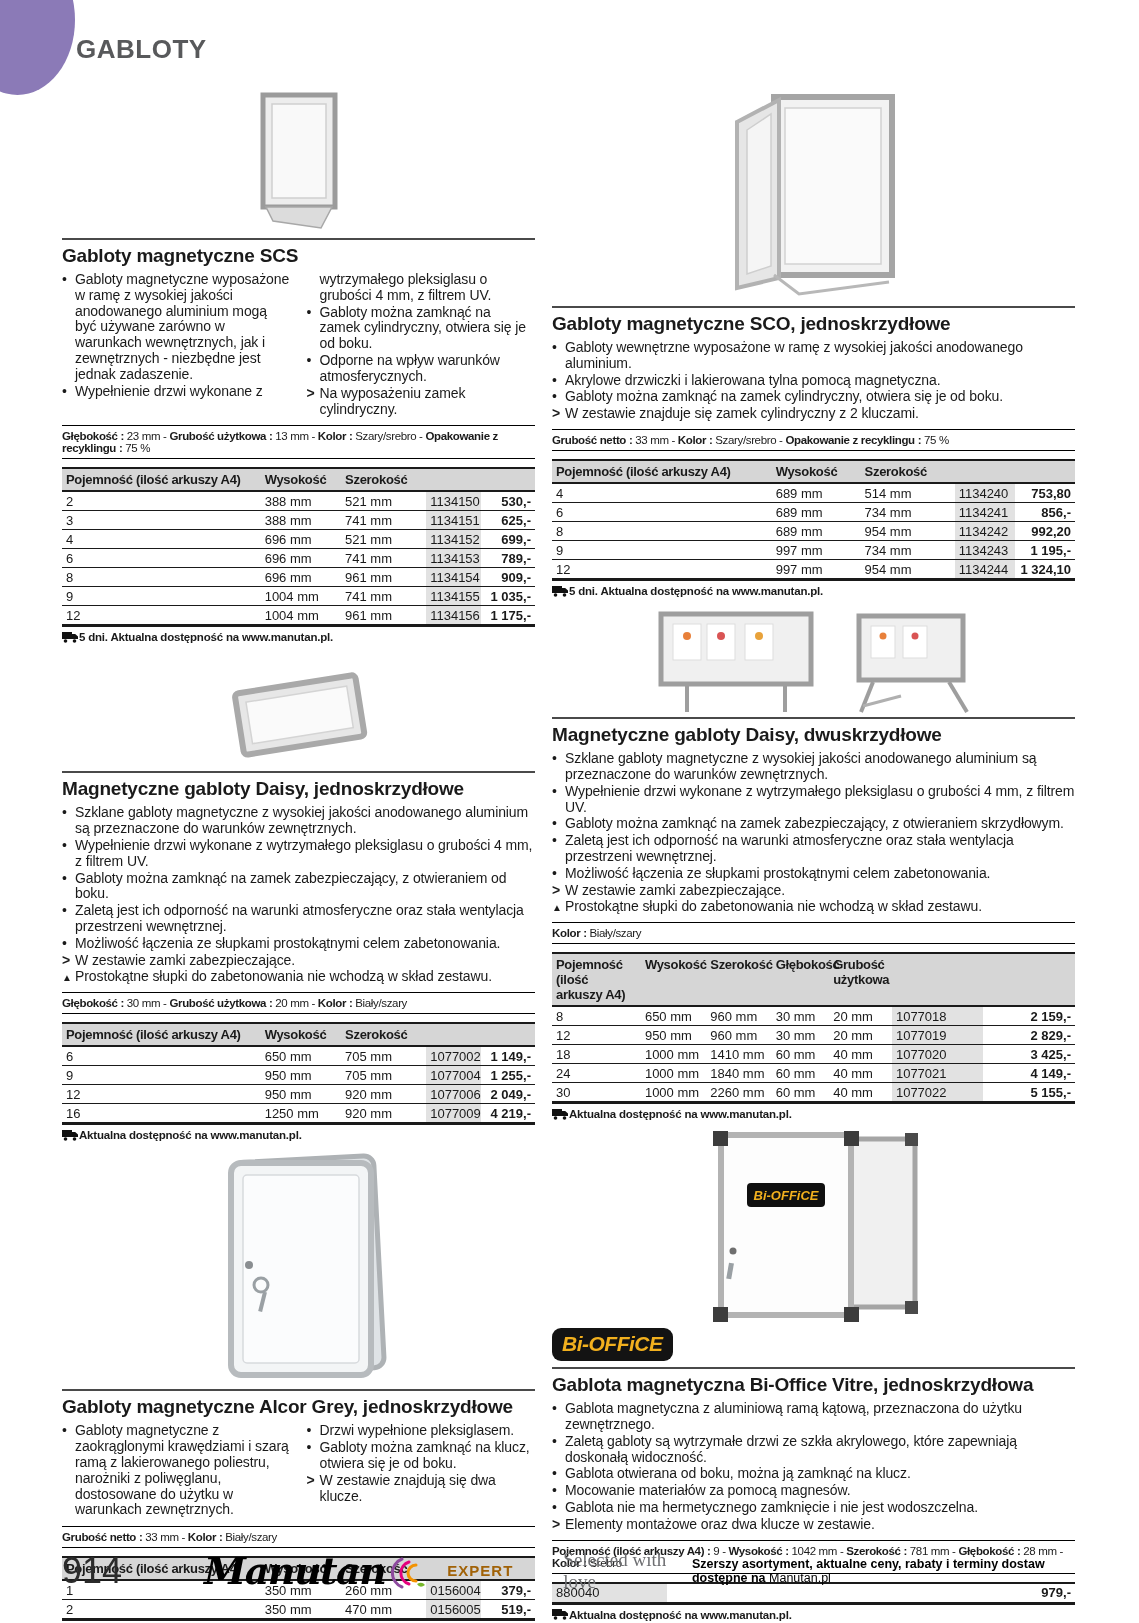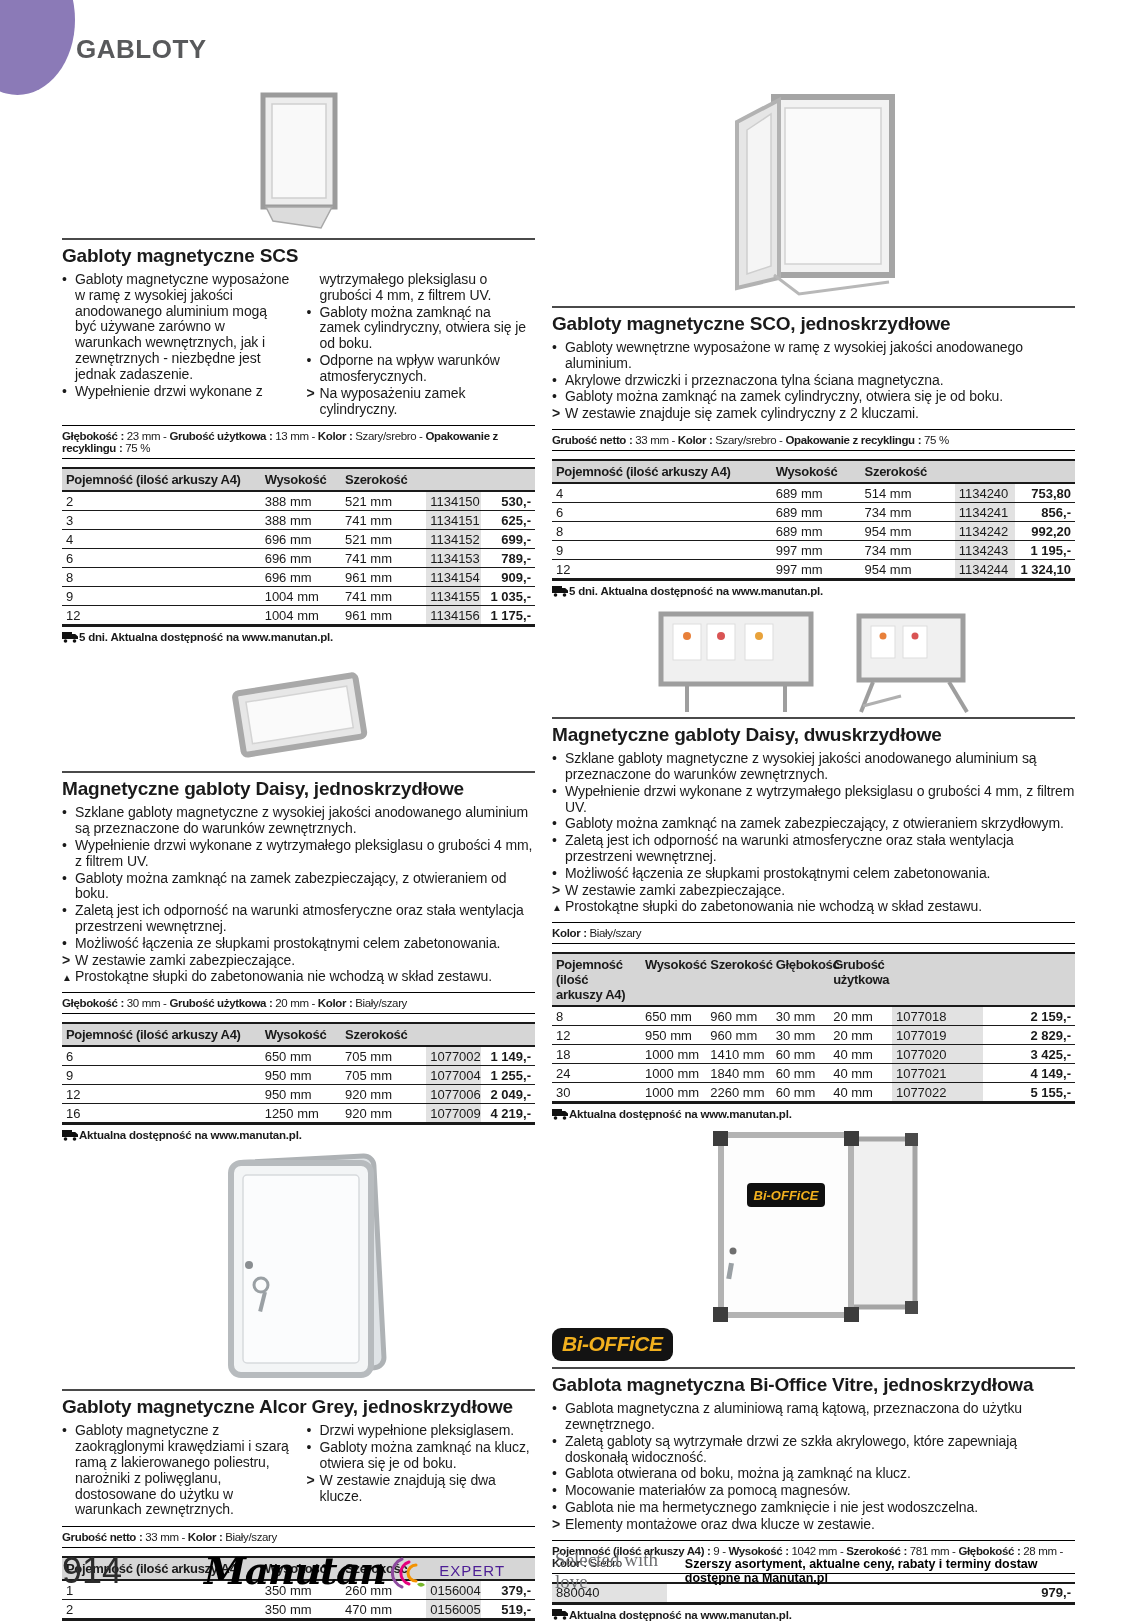--- a/index.html
+++ b/index.html
@@ -39,24 +39,24 @@
   .t5 th:nth-child(4){width:11%} .t5 th:nth-child(5){width:12%} .t5 td.code{width:13.5%}
   .t0 td.code{width:22%}
   .avail { display:flex; align-items:center; font-size:11.5px; margin-top:4px; font-weight:bold; letter-spacing:-0.2px; }
   .avail svg { flex:none; }
   .badge { display:inline-block; background:#131313; color:#f2b01e; font-weight:bold; font-style:italic; font-size:21px; line-height:1; padding:5px 10px 7px; border-radius:9px; letter-spacing:-0.5px; margin:2px 0 6px; }
   .footer { position:absolute; left:62px; width:1013px; top:1548px; display:flex; align-items:center;gap:20px; }
   .pageno { font-size:36px; color:#2b2b2b; }
   .mlogo { margin-left:62px; display:flex; align-items:center; }
   .mname { font-size:38px; font-weight:bold; font-style:italic; color:#000000; font-family:"DejaVu Serif", serif; letter-spacing:-1.5px; }
   .arcs { margin:4px 0 0 6px; }
-  .mexpert { font-size:15px; font-weight:normal; color:#4c1d95; letter-spacing:1px; margin-left:12px; }
+  .mexpert { font-size:15px; font-weight:bold; color:#a16207; letter-spacing:1px; margin-left:20px; }
   .tagline { margin-left:30px; font-family:"Liberation Serif", serif; font-size:19px; color:#6d6e71; }
   .fnote { margin-left:auto; font-size:12.5px; font-weight:bold; color:#000; }
-  .fnote b { font-weight:700;margin-top:16px; }
+  .fnote b { font-weight:400;margin-top:16px; }
 </style>
 </head>
 <body>
 
 <div class="page">
   <div class="blob"></div>
   <div class="heading">GABLOTY</div>
 
   <div class="content">
 
@@ -366,21 +366,21 @@
           <h2 class="title">Gabloty magnetyczne SCO, jednoskrzydłowe</h2>
           <div class="bullets">
             <ul class="blist">
 
             <li class="bullet">
                   <span class="mk"></span>
                   <span class="btext">Gabloty wewnętrzne wyposażone w ramę z wysokiej jakości anodowanego aluminium.</span>
                 </li>
                 <li class="bullet">
                   <span class="mk"></span>
-                  <span class="btext">Akrylowe drzwiczki i przeznaczona tylna ściana magnetyczna.</span>
+                  <span class="btext">Akrylowe drzwiczki i lakierowana tylna pomocą magnetyczna.</span>
                 </li>
                 <li class="bullet">
                   <span class="mk"></span>
                   <span class="btext">Gabloty można zamknąć na zamek cylindryczny, otwiera się je od boku.</span>
                 </li>
                 <li class="arrow">
                   <span class="mk"></span>
                   <span class="btext">W zestawie znajduje się zamek cylindryczny z 2 kluczami.</span>
                 </li>
               </ul>

